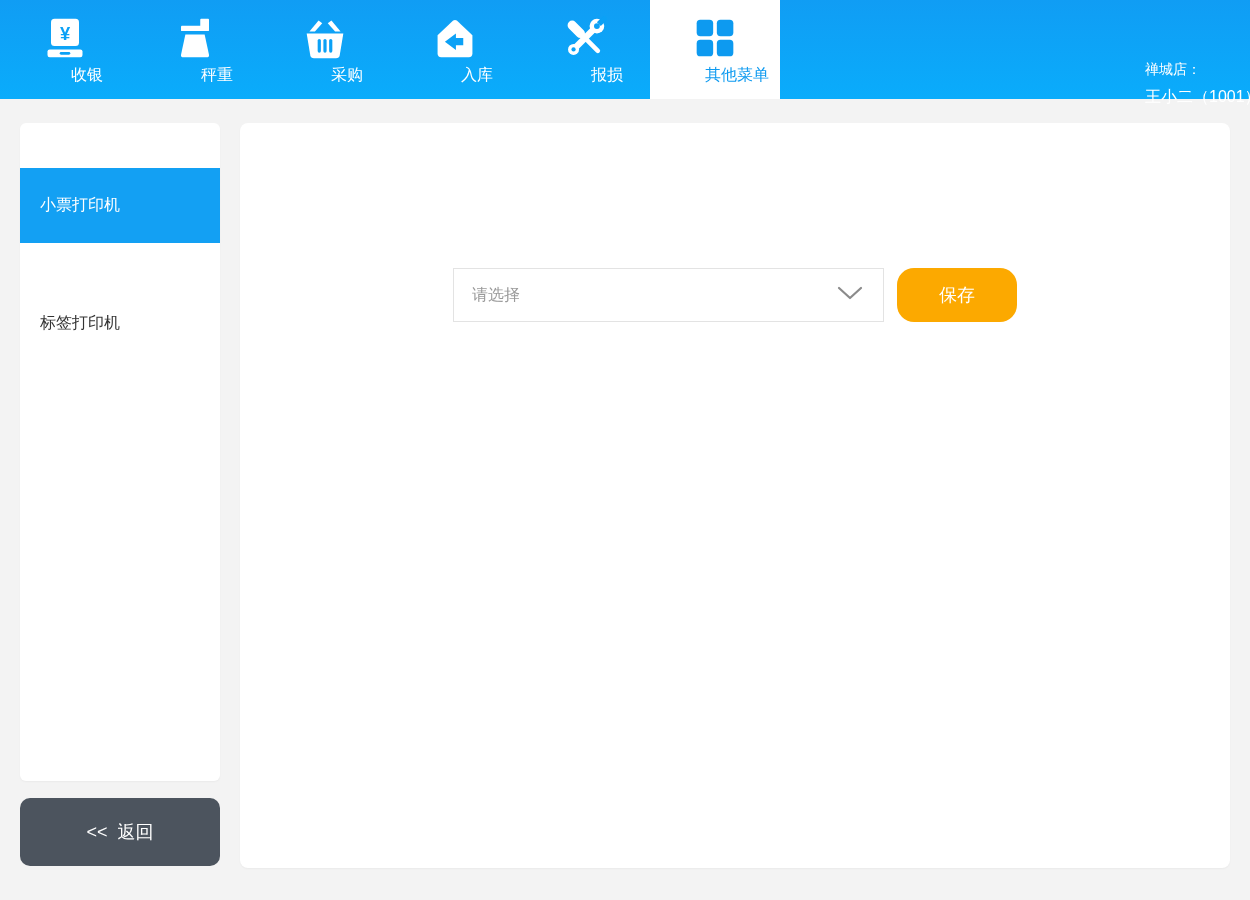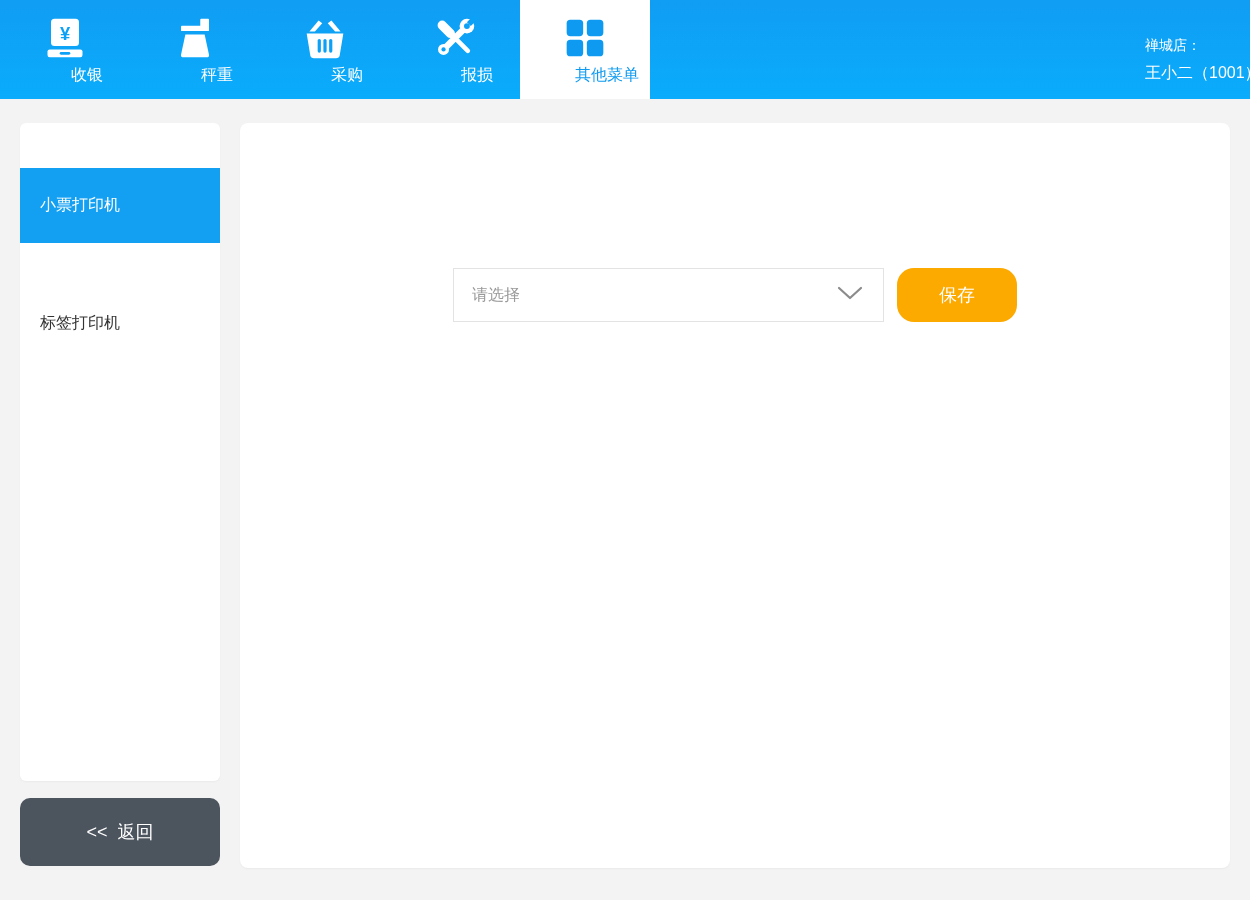--- a/index.html
+++ b/index.html
@@ -21,21 +21,21 @@
     width:130px; height:99px;
     display:flex; flex-direction:column; align-items:center; justify-content:center;
     gap:7px; color:#fff; cursor:pointer; user-select:none;
   }
   .nav-item .nav-icon { height:44px; display:flex; align-items:center; justify-content:center; }
   .nav-label { font-size:16px; line-height:1;padding-left:44px; }
   .nav-item.active { background:#ffffff; color:#0d9af0; }
 
   .store-info {
     margin-left:auto; width:210px; padding-left:105px; padding-top:37px;
-    color:#fff; white-space:nowrap;
+    color:#fff; white-space:nowrap;margin-top:24px;
   }
   .store-info .store-line1 { font-size:14px; margin-bottom:8px; }
   .store-info .store-line2 { font-size:16px; }
 
   
   .sidebar {
     position:absolute; left:20px; top:123px; width:200px; height:658px;
     background:#fff; border-radius:6px;
     box-shadow:0 1px 2px rgba(0,0,0,0.04);
     overflow:hidden;
@@ -113,20 +113,29 @@
         <path d="M41 17 L31 5 L27 8 L35 17 Z" fill="#fff"></path>
         <path d="M4 19 L44 19 L40 43 Q39.5 46 36 46 L12 46 Q8.5 46 8 43 Z" fill="#fff"></path>
         <rect x="16" y="25" width="3.5" height="15" rx="1.75" fill="#0ba1f6"></rect>
         <rect x="22.25" y="25" width="3.5" height="15" rx="1.75" fill="#0ba1f6"></rect>
         <rect x="28.5" y="25" width="3.5" height="15" rx="1.75" fill="#0ba1f6"></rect>
       </svg>
     </span>
     <span class="nav-label">采购</span>
   </div>
 
+  <div class="nav-item">
+    <span class="nav-icon">
+      <svg width="44" height="44" viewBox="0 0 48 48">
+        <path d="M5 21 L22 5 Q24 3.5 26 5 L43 21 L43 41 Q43 45 39 45 L9 45 Q5 45 5 41 Z" fill="#fff"></path>
+        <path d="M13 28 L25 19 L25 24 L33 24 L33 32 L25 32 L25 37 Z" fill="#0ba1f6"></path>
+      </svg>
+    </span>
+    <span class="nav-label">入库</span>
+  </div>
 
 
   <div class="nav-item">
     <span class="nav-icon">
       <svg width="44" height="44" viewBox="0 0 48 48">
         <line x1="10" y1="10" x2="19" y2="19" stroke="#fff" stroke-width="10" stroke-linecap="round"></line>
         <line x1="19" y1="19" x2="38" y2="38" stroke="#fff" stroke-width="5" stroke-linecap="round"></line>
         <line x1="36" y1="12" x2="12" y2="36" stroke="#fff" stroke-width="7" stroke-linecap="round"></line>
         <circle cx="11.5" cy="36.5" r="6" fill="#fff"></circle>
         <circle cx="11.5" cy="36.5" r="2.3" fill="#0ba1f6"></circle>

